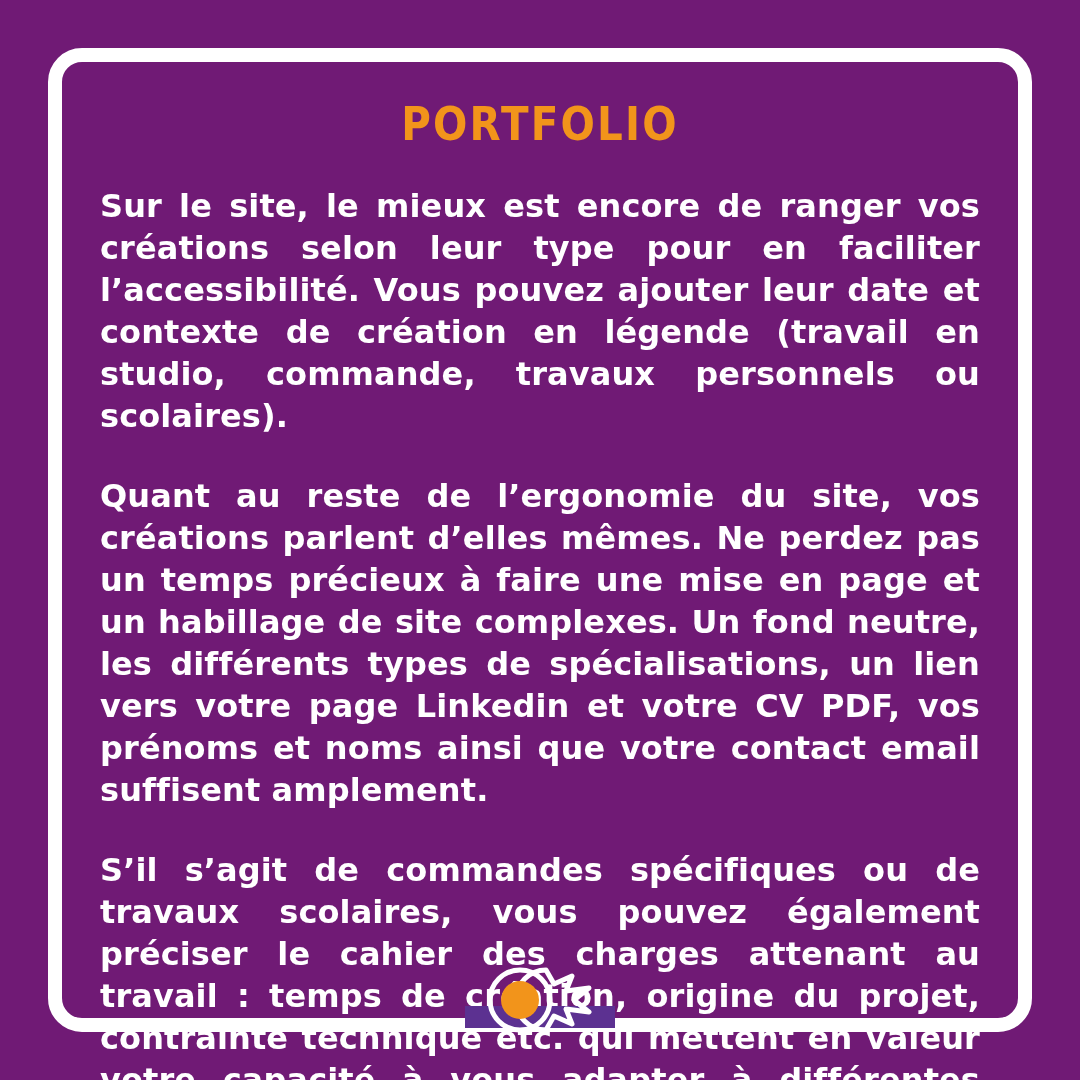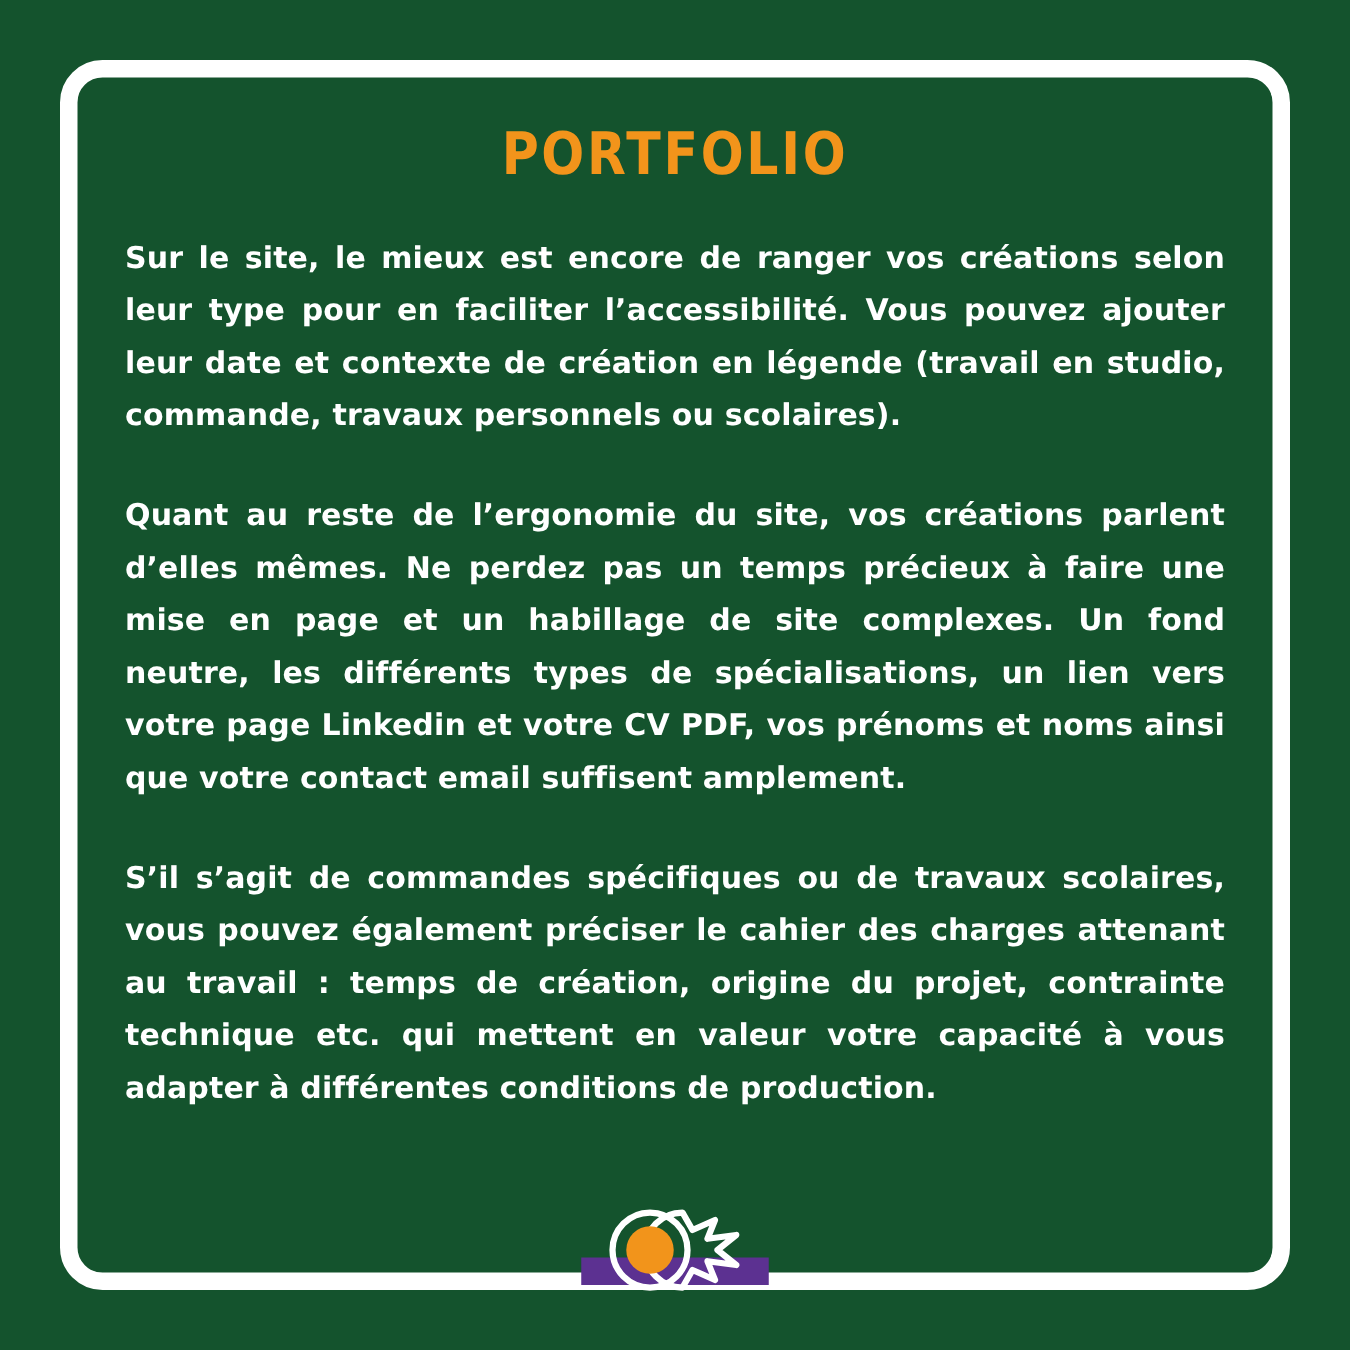--- a/index.html
+++ b/index.html
@@ -11,21 +11,21 @@
     height: 1080px;
     background: #5c3191;
     font-family: "DejaVu Sans", sans-serif;
     overflow: hidden;
   }
 
   .slide {
     position: relative;
     width: 1080px;
     height: 1080px;
-    background: #14532d;
+    background: #701a75;
     box-sizing: border-box;
   }
 
   
   .frame {
     position: absolute;
     left: 48px;
     top: 48px;
     right: 48px;
     bottom: 48px;
@@ -51,21 +51,21 @@
     font-size: 47px;
     letter-spacing: 2.5px;
     margin: 0 0 34px 0;
     transform: scaleX(0.86);
   }
 
   .body-text {
     color: #ffffff;
     font-family: "DejaVu Sans", sans-serif;
     font-weight: bold;
-    font-size: 24px;
+    font-size: 32px;
     line-height: 42px;
     text-align: justify;
     text-justify: inter-word;
     margin: 0;
     letter-spacing: 0.1px;
   }
 
   .para {
     margin: 0 0 38px 0;
   }

